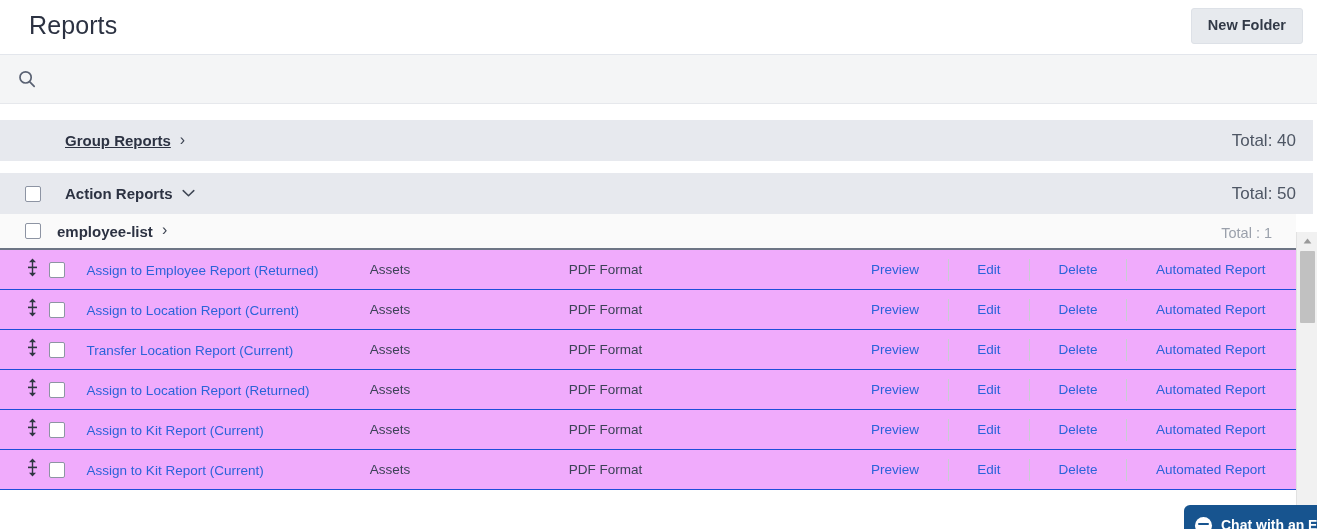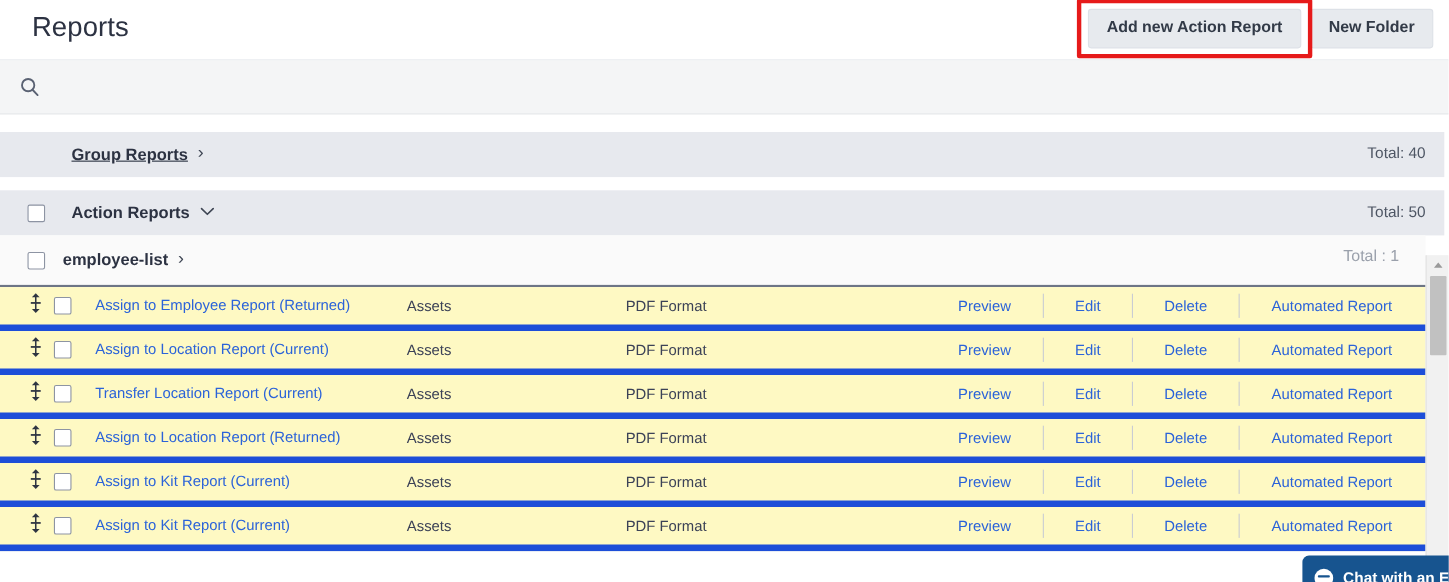--- a/index.html
+++ b/index.html
@@ -148,28 +148,28 @@
     margin-left: 9px;
     position: relative;
     top: -1px;
     color: #3f4654;
   }
 
   .group-total {
     position: absolute;
     right: 17px;
     top: 11px;
-    font-size: 14px;
+    font-size: 17px;
     color: #4e5664;
   }
 
   
   .folder-row {
     position: relative;
-    height: 47px;
+    height: 36px;
     background: #fafafa;
     width: 1296px;
     display: flex;
     align-items: center;
     border-bottom: 2px solid #6d7585;
   }
   .folder-row .cb-slot { width: 57px; display: flex; padding-left: 25px; }
   .folder-label {
     font-size: 15px;
     font-weight: 700;
@@ -186,22 +186,22 @@
   
   .table {
     width: 1296px;
     background: #ffffff;
   }
   .row {
     position: relative;
     display: flex;
     align-items: center;
     height: 40px;
-    border-bottom: 6px solid #1d4ed8;
-    background: #fef9c3;
+    border-bottom: 1px solid #1d4ed8;
+    background: #f0abfc;
   }
   .c-handle {
     width: 50px;
     display: flex;
     justify-content: center;
     align-items: center;
     padding-left: 15px;
   }
   .handle-icon { cursor: grab; }
 
@@ -312,24 +312,20 @@
 </style>
 </head>
 <body>
 
 <div class="app">
 
   <div class="topbar">
     <div class="page-title">Reports</div>
 
     <div class="topbar-actions">
-      <span class="highlight-wrap">
-        <button class="btn">Add new Action Report</button>
-        <span class="highlight-box"></span>
-      </span>
       <button class="btn">New Folder</button>
     </div>
   </div>
 
   <div class="searchbar">
     <span class="search-icon">
       <svg width="20" height="20" viewBox="0 0 20 20" fill="none">
         <circle cx="8.6" cy="8.4" r="5.6" stroke="#5a6273" stroke-width="1.7"></circle>
         <line x1="12.8" y1="12.8" x2="17.2" y2="17.4" stroke="#5a6273" stroke-width="1.7" stroke-linecap="round"></line>
       </svg>

